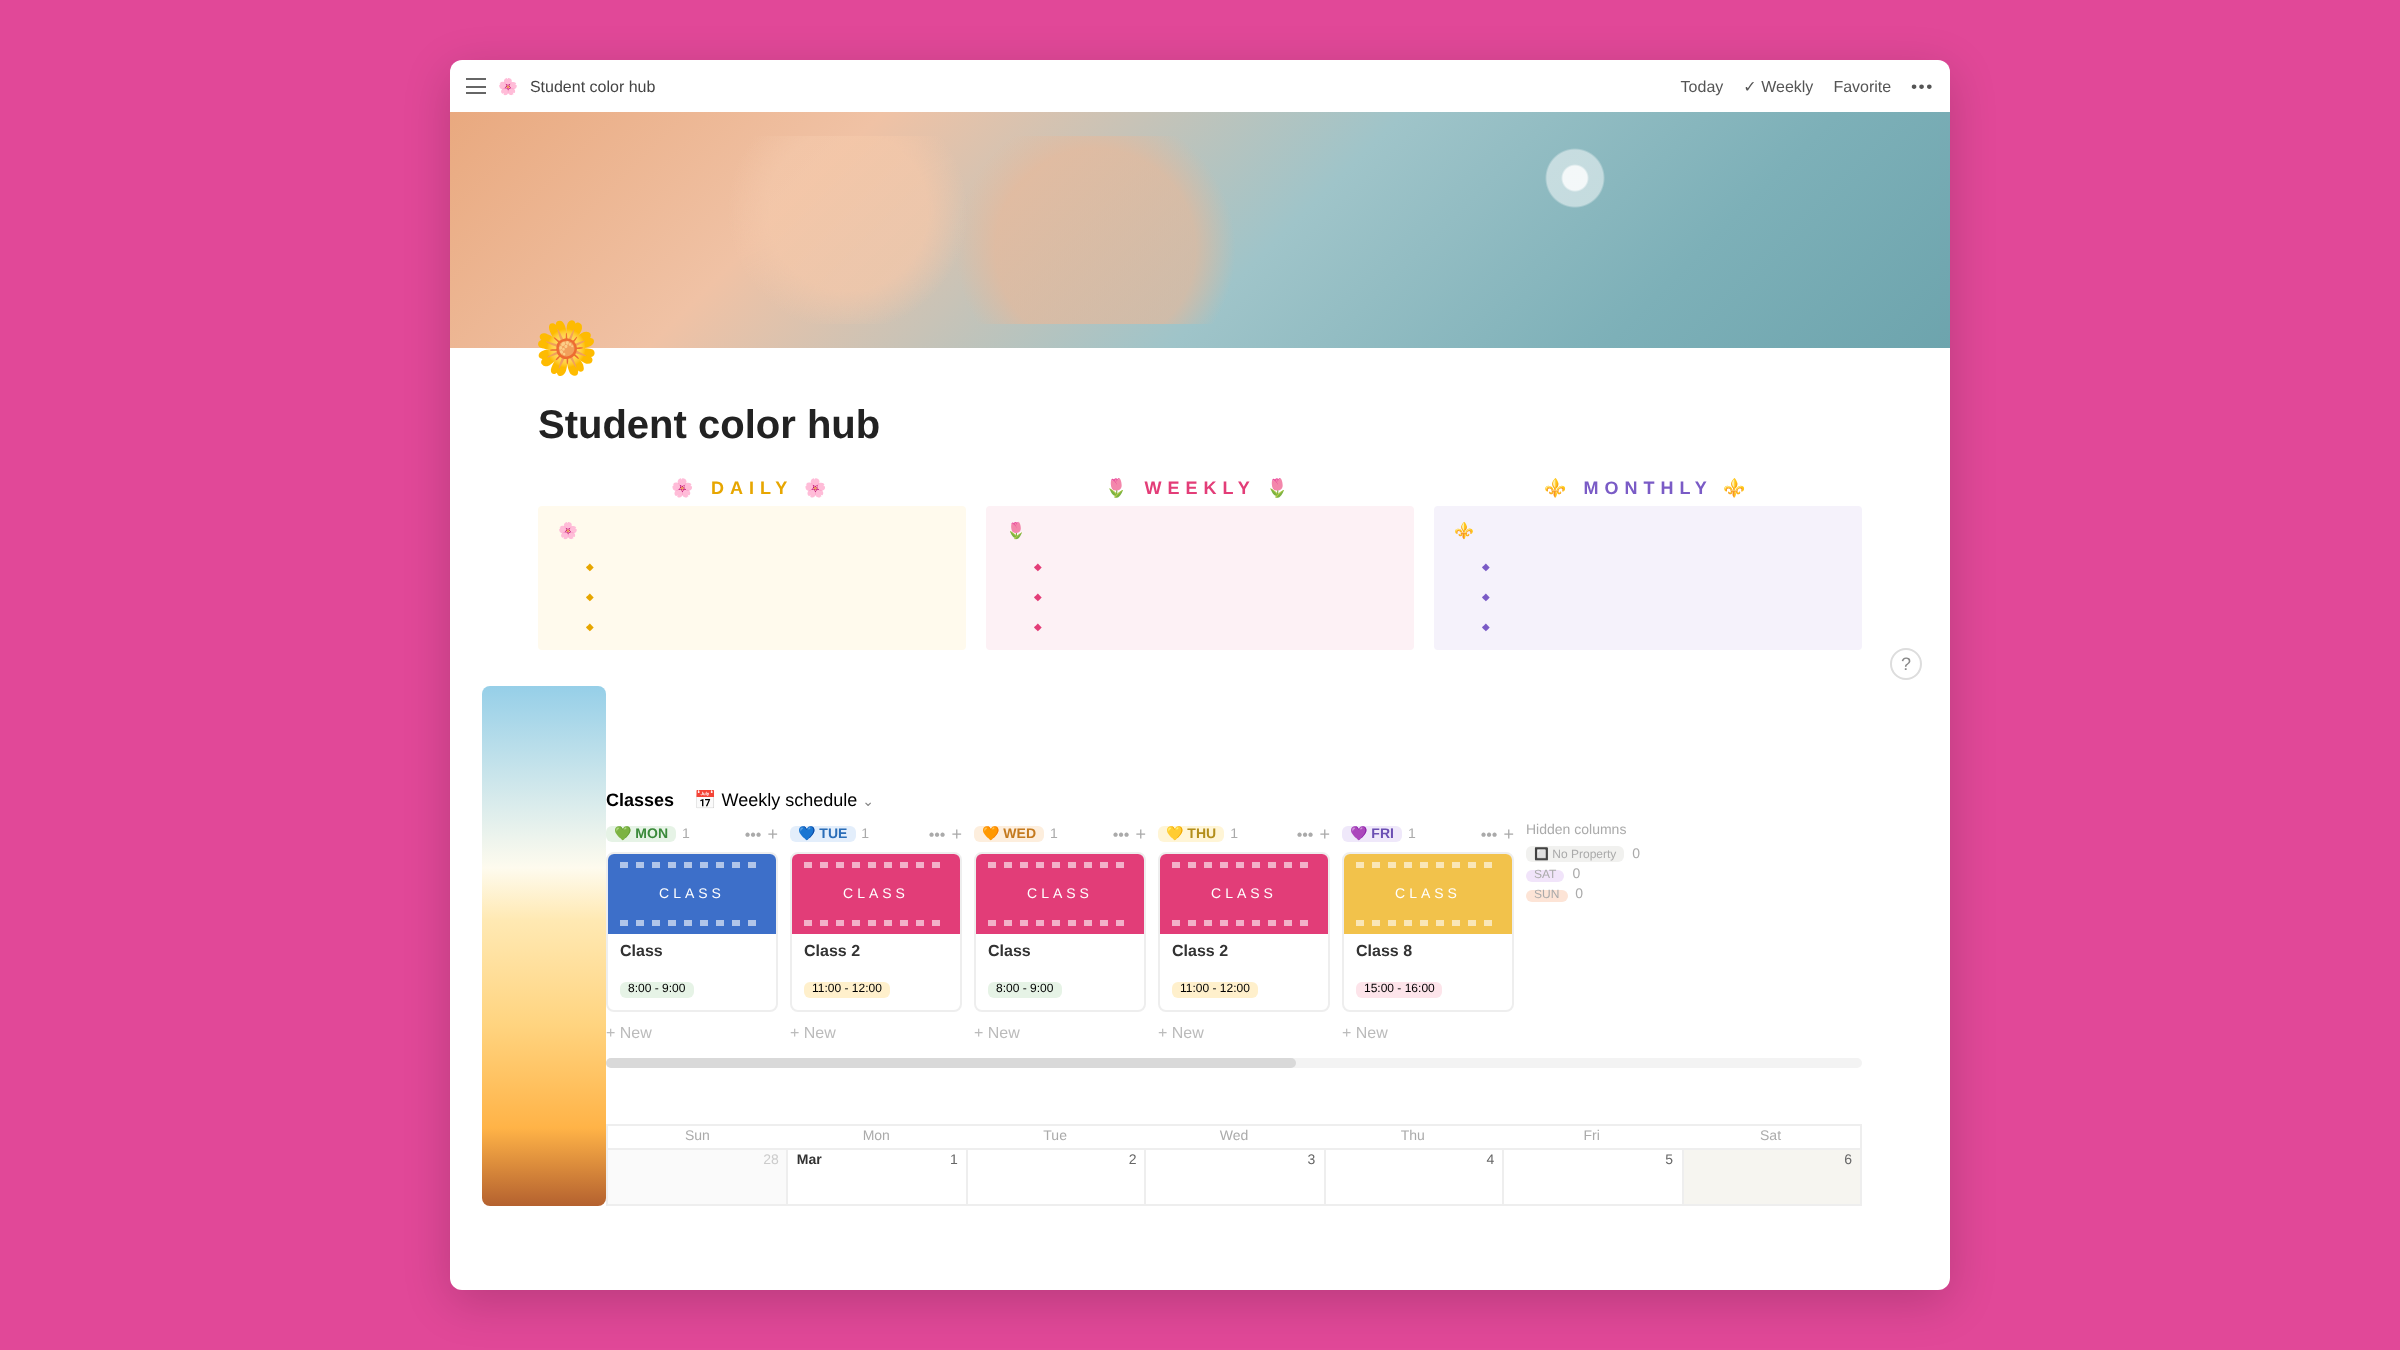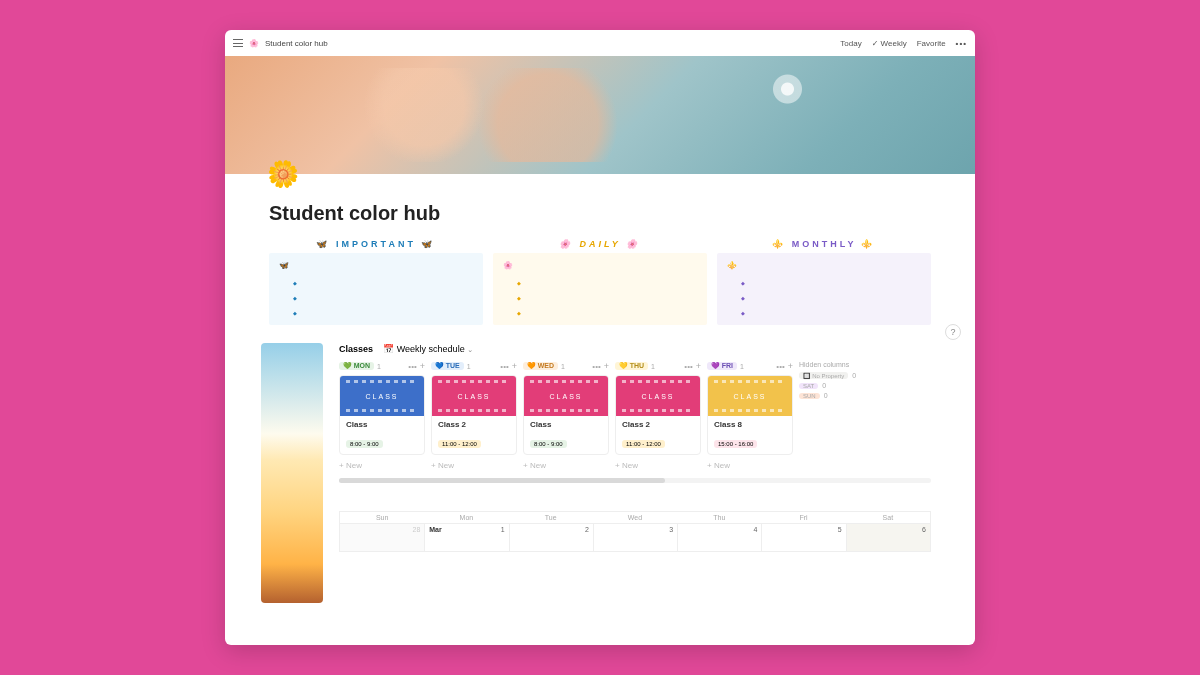--- a/index.html
+++ b/index.html
@@ -38,36 +38,36 @@
 .cat-body { height: 72px; border-radius: 2px; padding: 8px 10px; font-size: 8px; }
 .cat-body .lead { margin-bottom: 6px; }
 .cat-body ul { list-style: none; margin-left: 14px; }
 .cat-body li::before { content:"◆"; font-size: 5px; margin-right: 4px; position: relative; top: -1px; }
 .cat-body li { line-height: 1.9; }
 
 .c-important .cat-head { color: #1e7db8; }
 .c-important .cat-body { background: #f0f8fd; }
 .c-important .lead, .c-important li::before { color: #1e7db8; }
 
-.c-daily .cat-head { color: #e7a600; font-style: italic; }
+.c-daily .cat-head { color: #e7a600; }
 .c-daily .cat-body { background: #fffaed; }
 .c-daily .lead, .c-daily li::before { color: #e7a600; }
 
 .c-weekly .cat-head { color: #e33d78; }
 .c-weekly .cat-body { background: #fdf1f5; }
 .c-weekly .lead, .c-weekly li::before { color: #e33d78; }
 
 .c-monthly .cat-head { color: #7a5bc6; }
 .c-monthly .cat-body { background: #f5f2fb; }
 .c-monthly .lead, .c-monthly li::before { color: #7a5bc6; }
 
 .help-btn { position: absolute; right: 14px; top: 150px; width: 16px; height: 16px; border-radius: 50%; border: 1px solid #ddd; font-size: 9px; display: flex; align-items: center; justify-content: center; color: #888; cursor: pointer; }
 
 
-.classes-row { display: flex; margin-top: 18px; padding: 0 44px 0 36px; gap: 16px; }
+.classes-row { display: flex; margin-top: 18px; padding: 0 44px 0 16px; gap: 0; align-items: flex-end; }
 .side-image { width: 62px; height: 260px; border-radius: 4px; background: linear-gradient(180deg, #96cfe8 0%, #fefbee 35%, #ffe9b3 45%, #ffd480 65%, #ffb347 85%, #b4612f 100%); flex-shrink: 0; }
 
 .classes-main { flex: 1; min-width: 0; }
 .classes-header { display: flex; align-items: center; gap: 6px; font-size: 9px; margin-bottom: 6px; }
 .classes-title { font-weight: 700; }
 .view-chip { padding: 1px 4px; border-radius: 3px; cursor: pointer; }
 .chev-icon { font-size: 7px; color: #888; }
 
 .board { display: flex; gap: 6px; }
 .col { width: 86px; flex-shrink: 0; }
@@ -141,35 +141,35 @@
   </div>
 
   <div class="cover">
     <div class="page-emoji">🌼</div>
   </div>
 
   <div class="content">
     <div class="page-title">Student color hub</div>
 
     <div class="cats">
-      <div class="cat c-important">
-        <div class="cat-head"><span>🦋</span> <span>IMPORTANT</span> <span>🦋</span></div>
-        <div class="cat-body">
-            <div class="lead">🦋</div>
-            <ul>
-              <li></li>
-              <li></li>
-              <li></li>
-            </ul>
-          </div>
-      </div>
       <div class="cat c-daily">
         <div class="cat-head"><span>🌸</span> <span>DAILY</span> <span>🌸</span></div>
         <div class="cat-body">
             <div class="lead">🌸</div>
+            <ul>
+              <li></li>
+              <li></li>
+              <li></li>
+            </ul>
+          </div>
+      </div>
+      <div class="cat c-weekly">
+        <div class="cat-head"><span>🌷</span> <span>WEEKLY</span> <span>🌷</span></div>
+        <div class="cat-body">
+            <div class="lead">🌷</div>
             <ul>
               <li></li>
               <li></li>
               <li></li>
             </ul>
           </div>
       </div>
       <div class="cat c-monthly">
         <div class="cat-head"><span>⚜️</span> <span>MONTHLY</span> <span>⚜️</span></div>
         <div class="cat-body">

